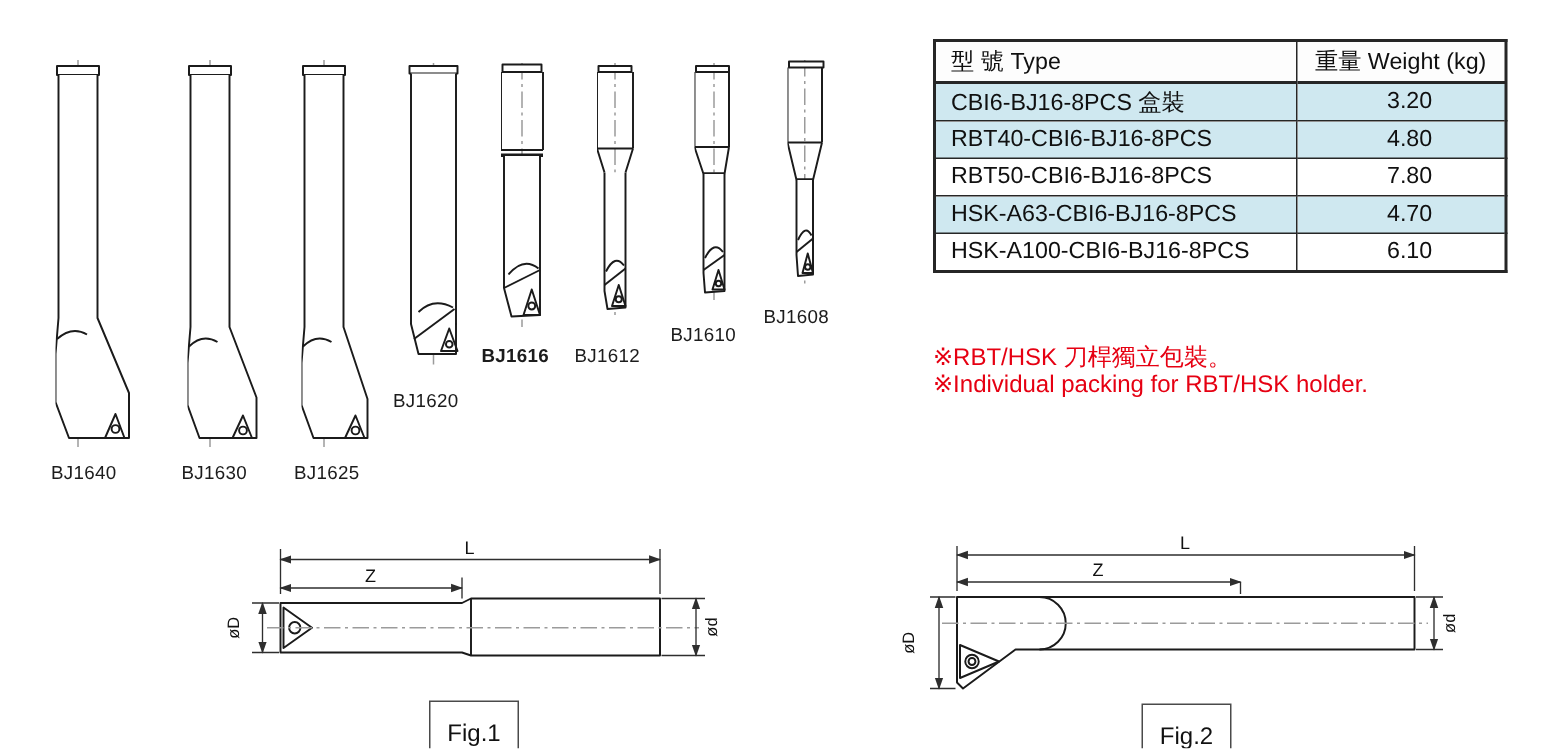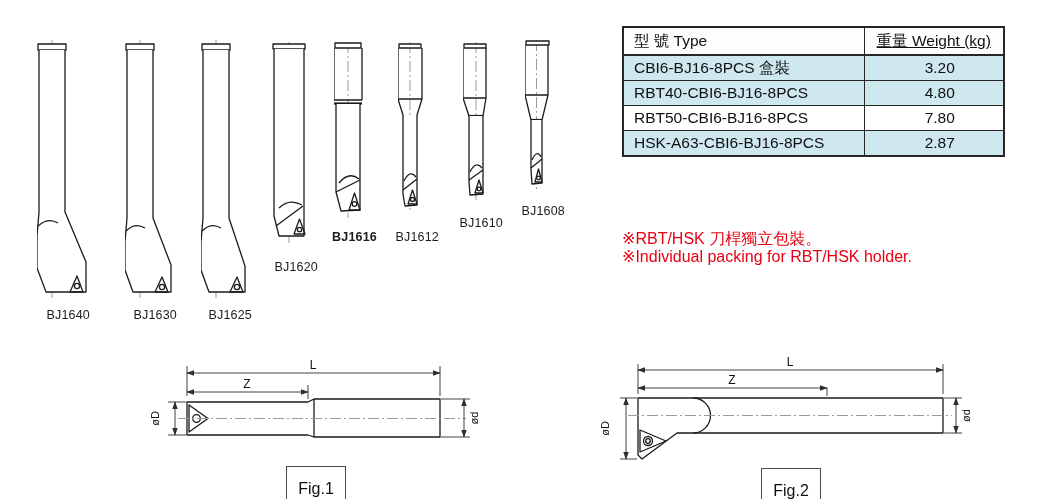--- a/index.html
+++ b/index.html
@@ -1,35 +1,35 @@
 <!DOCTYPE html>
 <html style="--highlight_row: #cfe8f0; --note_red: #e60012; --line: #1b1b1b;"><head>
 <meta charset="utf-8">
 <style>
   html,body {margin:0; padding:0; background:#fff;}
   .page {position:relative; width:1044px; height:499px; background:#fff;
          font-family:"Liberation Sans","DejaVu Sans",sans-serif; overflow:hidden;}
 
   
-  .tool {position:absolute; width:56px; text-align:right;}
+  .tool {position:absolute; width:56px; text-align:left;}
   .tool svg {display:block; margin:0 auto;}
   .tool-label {font-size:12.5px; color:#1c1c1c; letter-spacing:0.2px; white-space:nowrap;}
   .cl   {stroke:#9b9b9b; stroke-width:1; fill:none; stroke-dasharray:11 3 2 3;}
   .ol   {stroke:#1b1b1b; stroke-width:1.3; fill:#fff; stroke-linejoin:round;}
   .ln   {stroke:#1b1b1b; stroke-width:1.3; fill:none; stroke-linejoin:round;}
   .thk  {stroke:#1b1b1b; stroke-width:2.2; fill:none;}
 
   
   .spec {position:absolute; left:622px; top:26px; width:381px; border-collapse:collapse;
          table-layout:fixed; font-size:15.5px; color:#101010; background:#fff;
          border:2px solid #262626;}
   .spec th, .spec td {border:1px solid #262626; overflow:hidden; white-space:nowrap;}
   .spec th {height:26px; font-weight:normal; text-align:left; padding:0 0 0 10px;
             border-bottom:2px solid #262626; background:#fdfdfd;}
-  .spec th.wcol {text-align:center; padding:0;text-decoration:underline;}
+  .spec th.wcol {text-align:center; padding:0;}
   .spec td {height:24px; padding:0;}
   .spec td.model {padding-left:10px;}
   .spec td.weight {text-align:center;padding-left:12px;}
   .spec tr.hl {background:var(--highlight_row,#cfe8f0);}
 
   
   .notes {position:absolute; left:622px; top:230px; font-size:16px; line-height:18px;
           color:var(--note_red,#e60012); white-space:nowrap;}
 
   
@@ -175,21 +175,25 @@
       <tr class="hl">
         <td class="model">RBT40-CBI6-BJ16-8PCS</td>
         <td class="weight">4.80</td>
       </tr>
       <tr>
         <td class="model">RBT50-CBI6-BJ16-8PCS</td>
         <td class="weight">7.80</td>
       </tr>
       <tr class="hl">
         <td class="model">HSK-A63-CBI6-BJ16-8PCS</td>
-        <td class="weight">2.87</td>
+        <td class="weight">4.70</td>
+      </tr>
+      <tr>
+        <td class="model">HSK-A100-CBI6-BJ16-8PCS</td>
+        <td class="weight">6.10</td>
       </tr>
     </tbody>
   </table>
 
   <div class="notes">
     <div>※RBT/HSK 刀桿獨立包裝。</div>
     <div>※Individual packing for RBT/HSK holder.</div>
   </div>
 
   <div class="figure" style="left:150px; top:352px; width:332px;">

